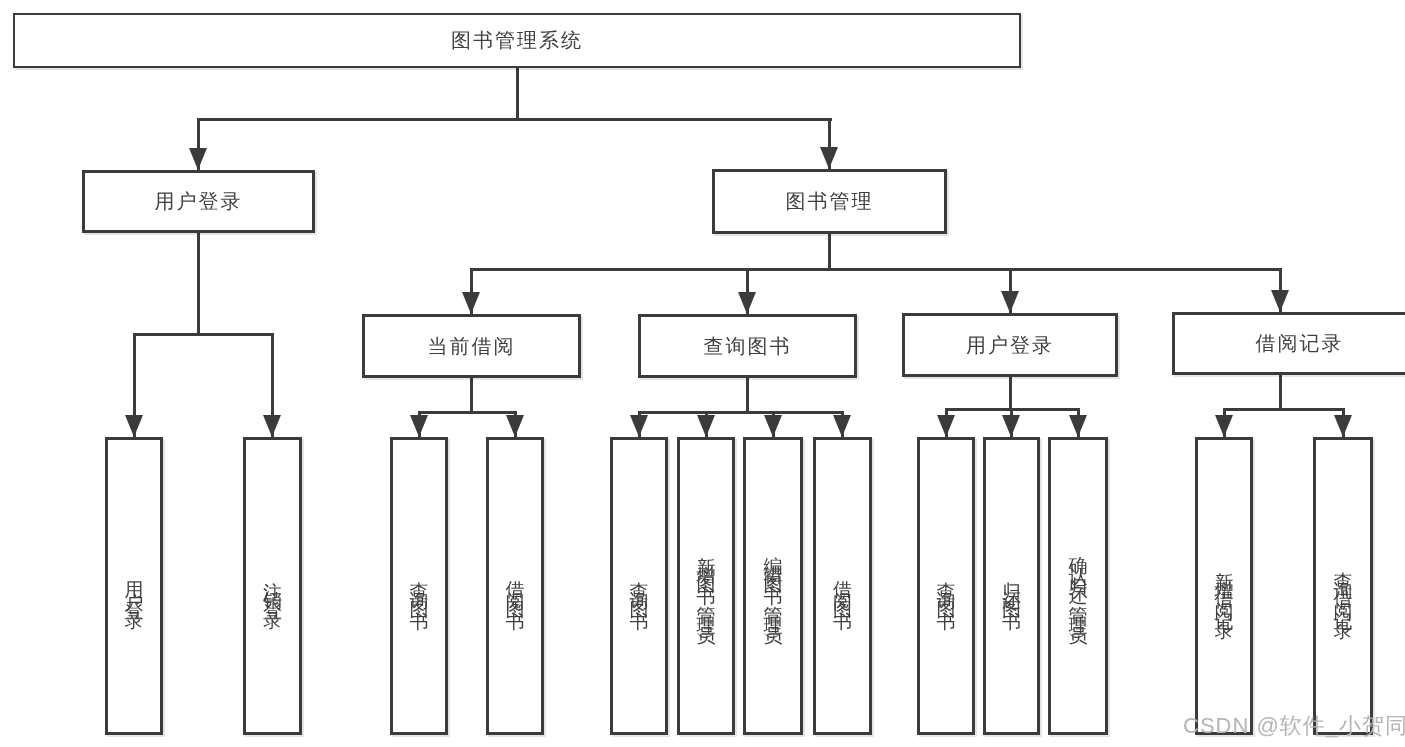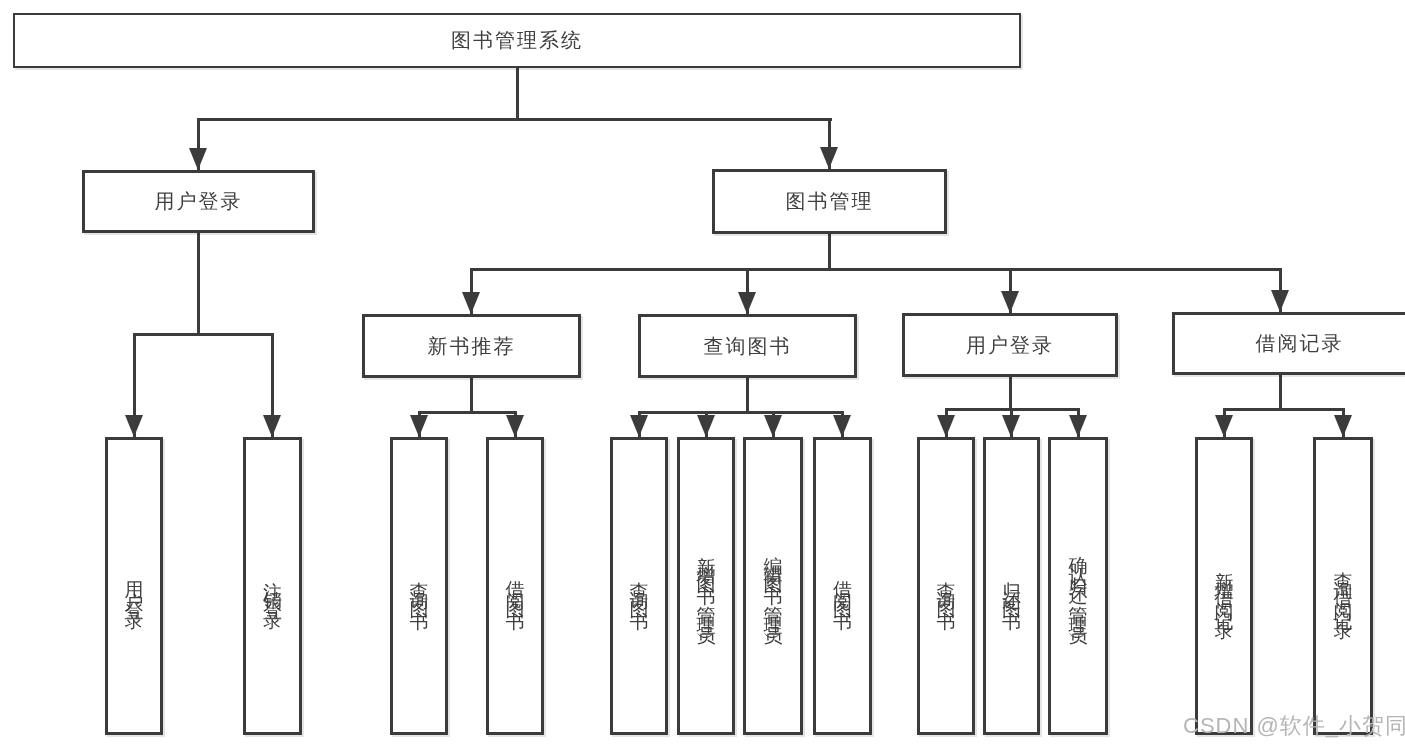--- a/index.html
+++ b/index.html
@@ -70,21 +70,21 @@
   </div>
 
   <div class="node" style="left:82px;top:170px;width:233px;height:63px">
     <span>用户登录</span>
   </div>
   <div class="node" style="left:712px;top:169px;width:235px;height:65px">
     <span>图书管理</span>
   </div>
 
   <div class="node" style="left:362px;top:314px;width:219px;height:64px">
-    <span>新书推荐</span>
+    <span>当前借阅</span>
   </div>
   <div class="node" style="left:638px;top:314px;width:219px;height:64px">
     <span>查询图书</span>
   </div>
   <div class="node" style="left:902px;top:313px;width:216px;height:64px">
     <span>用户登录</span>
   </div>
   <div class="node" style="left:1172px;top:312px;width:255px;height:63px">
     <span>借阅记录</span>
   </div>

